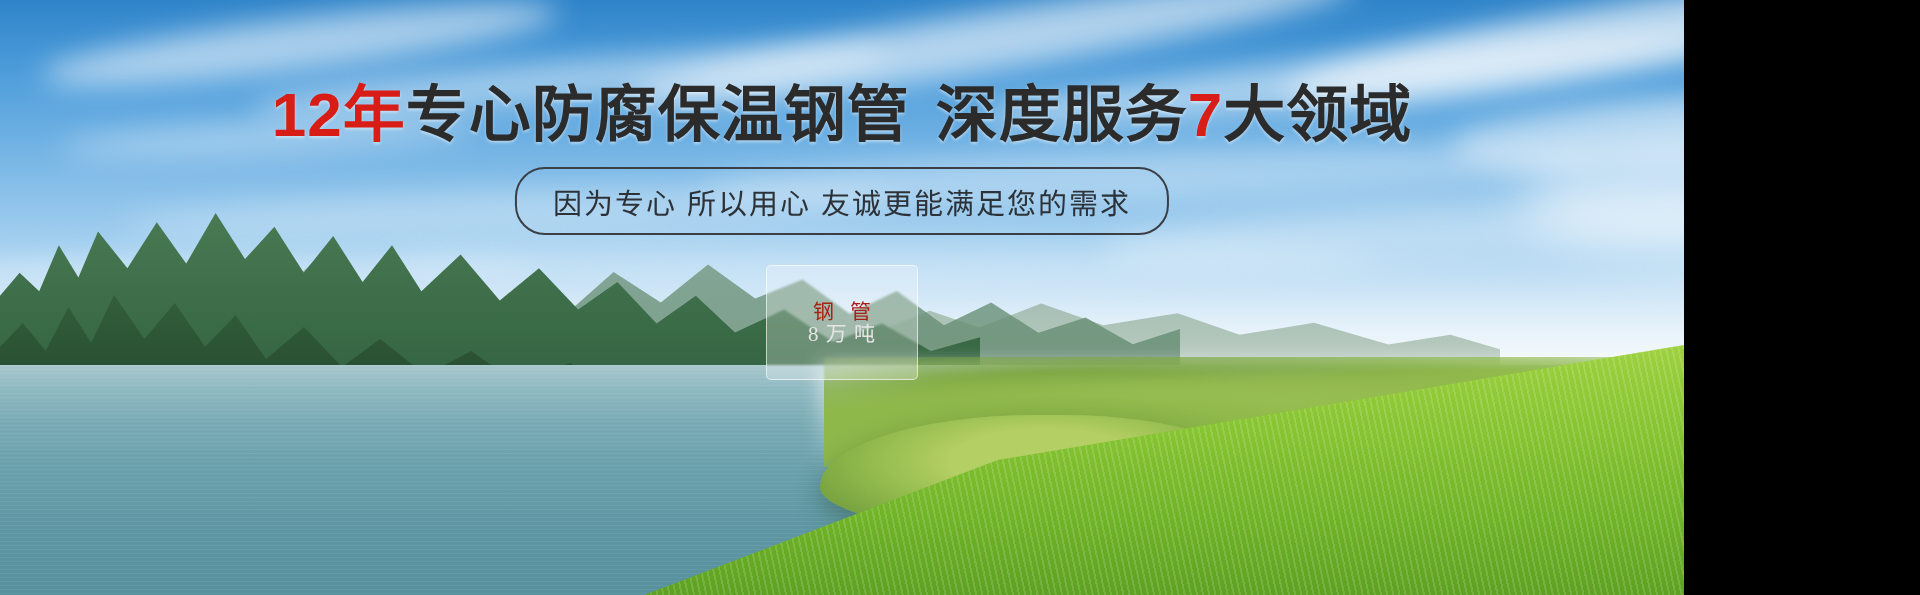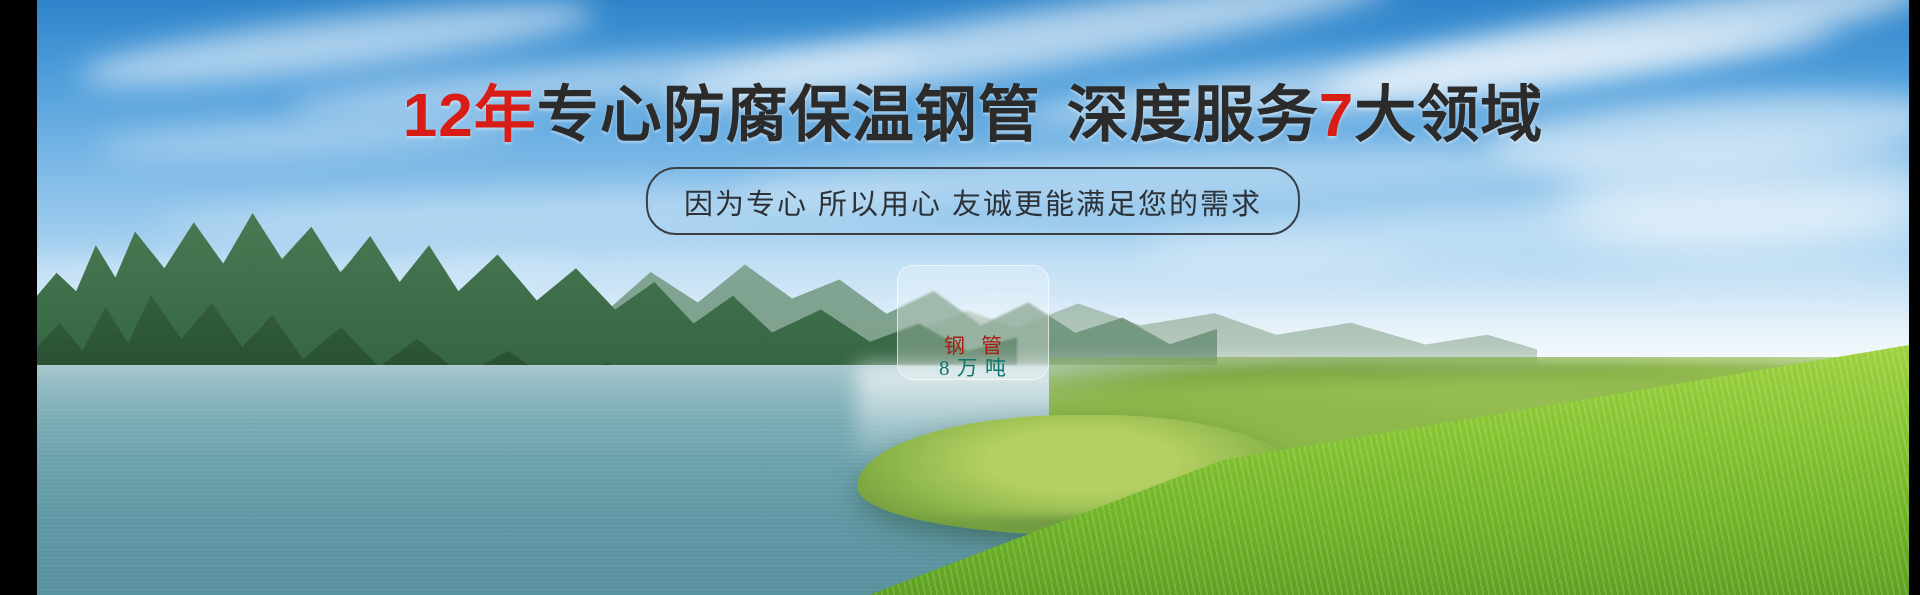--- a/index.html
+++ b/index.html
@@ -1,24 +1,23 @@
 <!DOCTYPE html>
 <html lang="zh-CN"><head>
 <meta charset="utf-8">
 <title>Banner</title>
 <style>
   html,body{margin:0;padding:0;background:#000;}
   body{font-family:"Liberation Sans","DejaVu Sans",sans-serif;}
 
   .banner{
     position:relative;
-    width:1872px;height:595px;
+    width:1684px;height:595px;
     overflow:hidden;
     user-select:none;
-    margin-left:37px;
   }
 
   
   .sky{
     position:absolute;inset:0;
     background:
       linear-gradient(to bottom,
         #2f84c9 0%,
         #3d90d2 6%,
         #53a0dc 14%,
@@ -203,40 +202,40 @@
   .cards{
     position:absolute;left:50%;top:265px;
     transform:translateX(-50%);
     display:flex;
     gap:8px;
   }
   .card{
     width:150px;
     height:113px;
     border:1px solid rgba(255,255,255,.62);
-    border-radius:16px;
+    border-radius:5px;
     background:rgba(255,255,255,.26);
     display:flex;
     flex-direction:column;
     align-items:center;
-    justify-content:flex-end;
+    justify-content:center;
     gap:2px;
     backdrop-filter:blur(1px);
   }
   .card-title{
     font-size:21px;
     letter-spacing:5px;
     text-indent:5px;
     color:#a81f14;
     font-weight:500;
     line-height:1;
   }
   .card-value{
     font-size:21px;
-    color:#0f766e;
+    color:#e5e5e5;
     letter-spacing:1px;
     line-height:1;
     font-family:"Liberation Serif","DejaVu Serif",serif;
     white-space:nowrap;
   }
   .card-value sup{font-size:13px;vertical-align:super;}
 </style>
 </head>
 <body>
 

